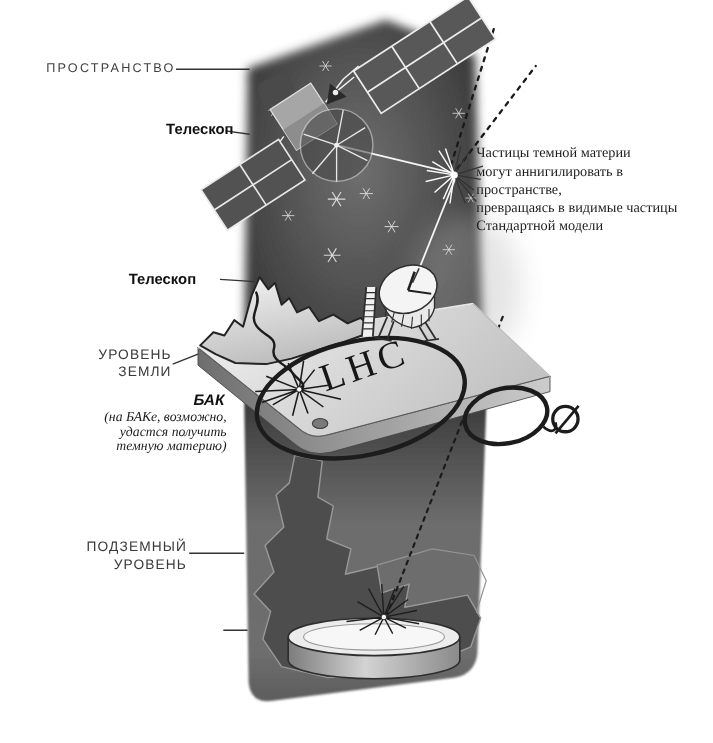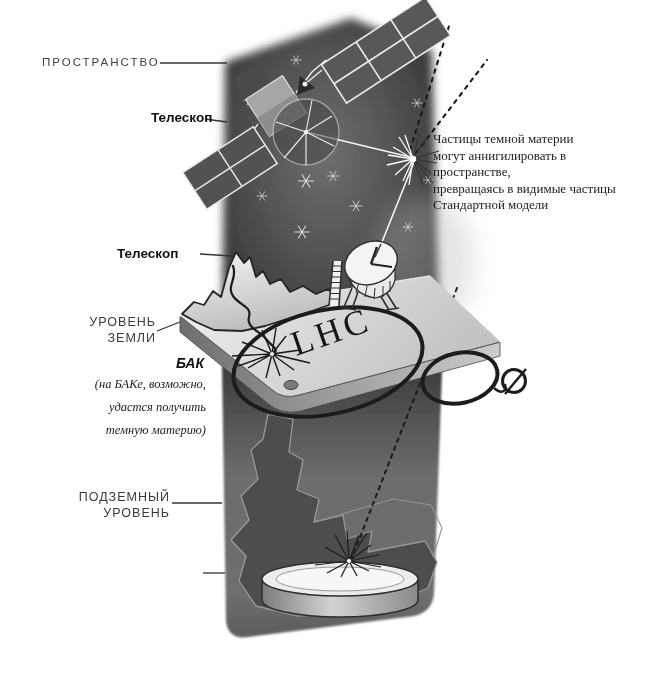--- a/index.html
+++ b/index.html
@@ -7,21 +7,21 @@
          font-family:"Liberation Sans",sans-serif;}
   #art{position:absolute;left:0;top:0;}
   .lbl{position:absolute;color:#222;white-space:pre-line;}
   .caps{font-size:11.5px;letter-spacing:2px;color:#3f3f3f;}
   .bold{font-weight:bold;font-size:13.5px;color:#111;}
   .boldbig{font-weight:bold;font-size:14px;color:#111;font-style:italic;}
   .capsr{font-size:12.5px;letter-spacing:1px;color:#3a3a3a;text-align:right;line-height:15.5px;}
   .note{font-family:"Liberation Serif",serif;font-size:13px;
         line-height:16.5px;color:#1c1c1c;}
   .noter{font-family:"Liberation Serif",serif;font-style:italic;font-size:12.5px;
-         line-height:23px;color:#1c1c1c;text-align:right;}
+         line-height:13px;color:#1c1c1c;text-align:right;}
 </style>
 </head>
 <body>
 
 <div id="stage">
 
 <svg id="art" width="648" height="675" viewBox="0 0 648 675">
   <defs>
     <filter id="soft4" x="-20%" y="-20%" width="140%" height="140%">
       <feGaussianBlur stdDeviation="4.5"></feGaussianBlur>

